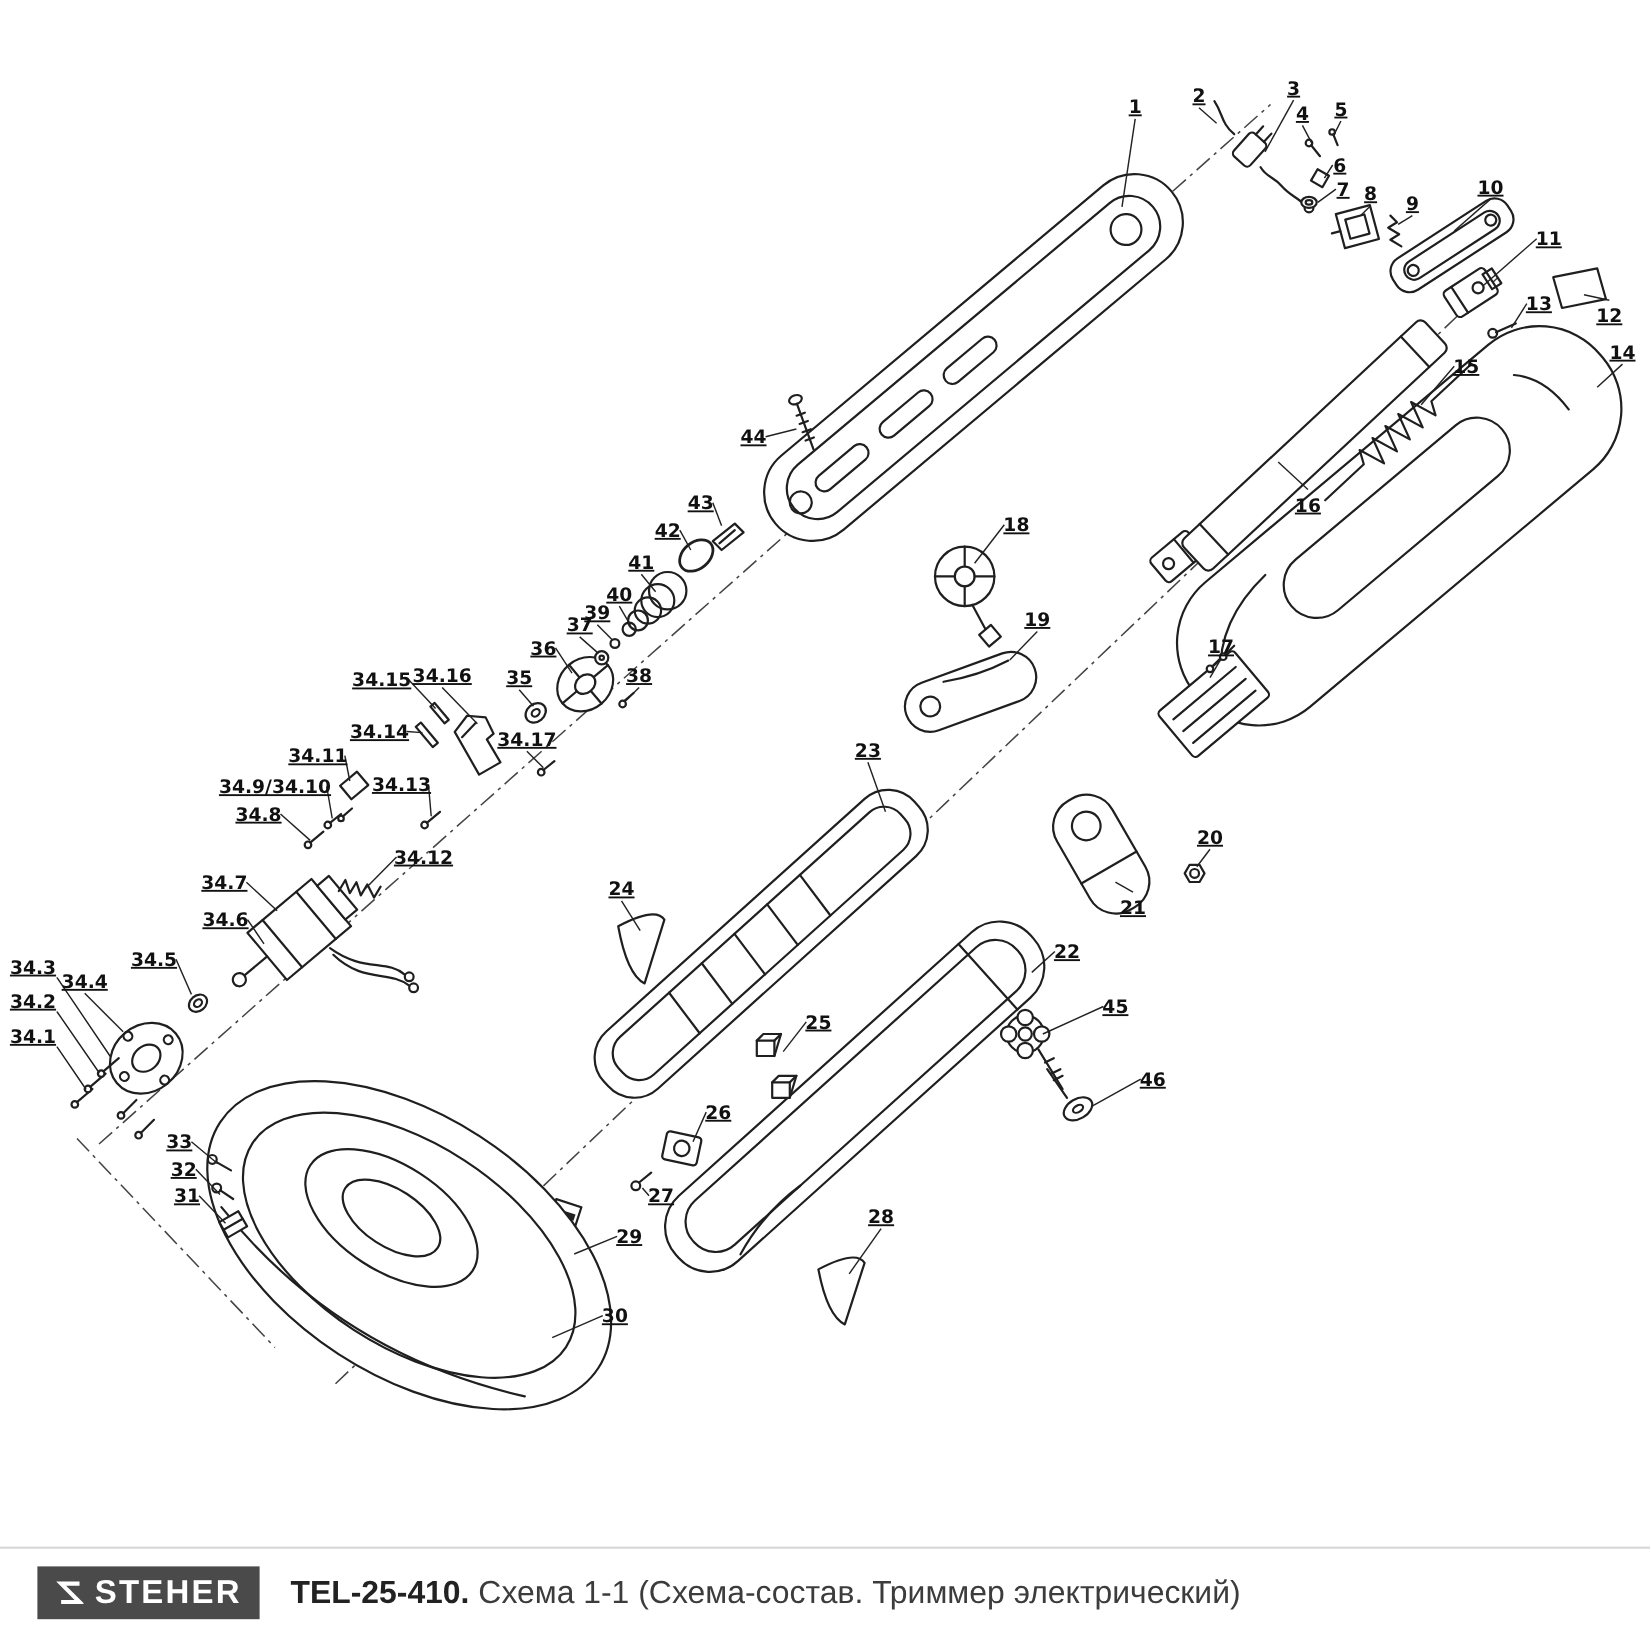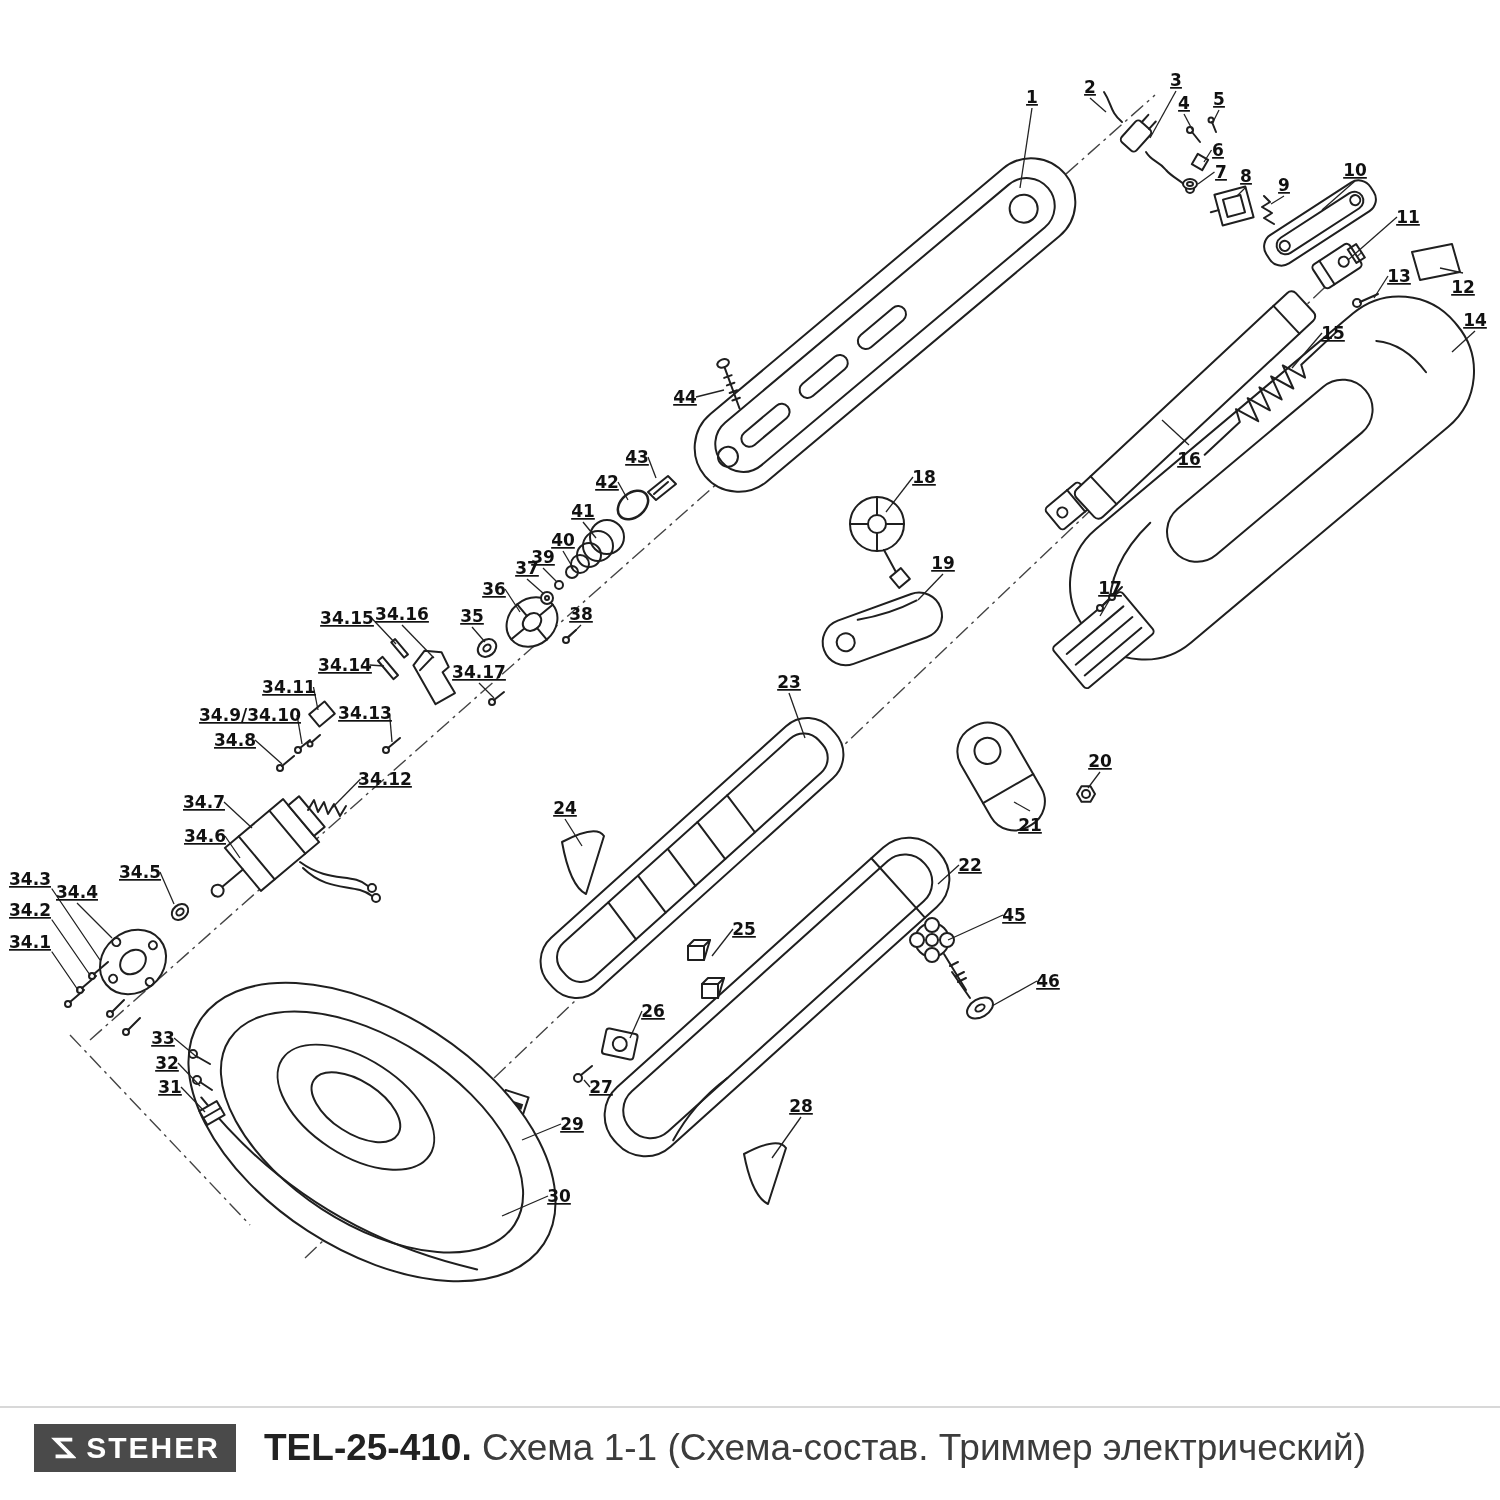--- a/index.html
+++ b/index.html
@@ -5,21 +5,21 @@
   html,body{margin:0;padding:0;background:#fff;}
   .page{position:relative;width:1500px;height:1500px;background:#fff;overflow:hidden;
         font-family:"Liberation Sans",sans-serif;}
   .diagram-svg{position:absolute;top:0;left:0;}
   .footer{position:absolute;top:1406px;left:0;width:1500px;border-top:2px solid #d8d8d8;
           display:flex;align-items:center;gap:28px;padding-top:16px;}
   .logo-box{margin-left:34px;width:202px;height:48px;background:#4a4a4a;display:flex;
             align-items:center;justify-content:center;gap:10px;flex:0 0 auto;}
   .logo-text{color:#fff;font-weight:bold;font-size:30px;letter-spacing:2px;
              font-family:"Liberation Sans",sans-serif;}
-  .footer-title{font-size:37px;color:#3c3c3c;white-space:nowrap;}
+  .footer-title{font-size:29px;color:#3c3c3c;white-space:nowrap;}
   .footer-title .model{font-weight:bold;color:#222;}
 </style>
 </head>
 <body>
 
 <div class="page">
 
   <svg class="diagram-svg" width="1500" height="1406" viewBox="0 0 1500 1406">
 
     <g stroke="#444" stroke-width="1.4" fill="none" stroke-dasharray="16 5 3 5">

